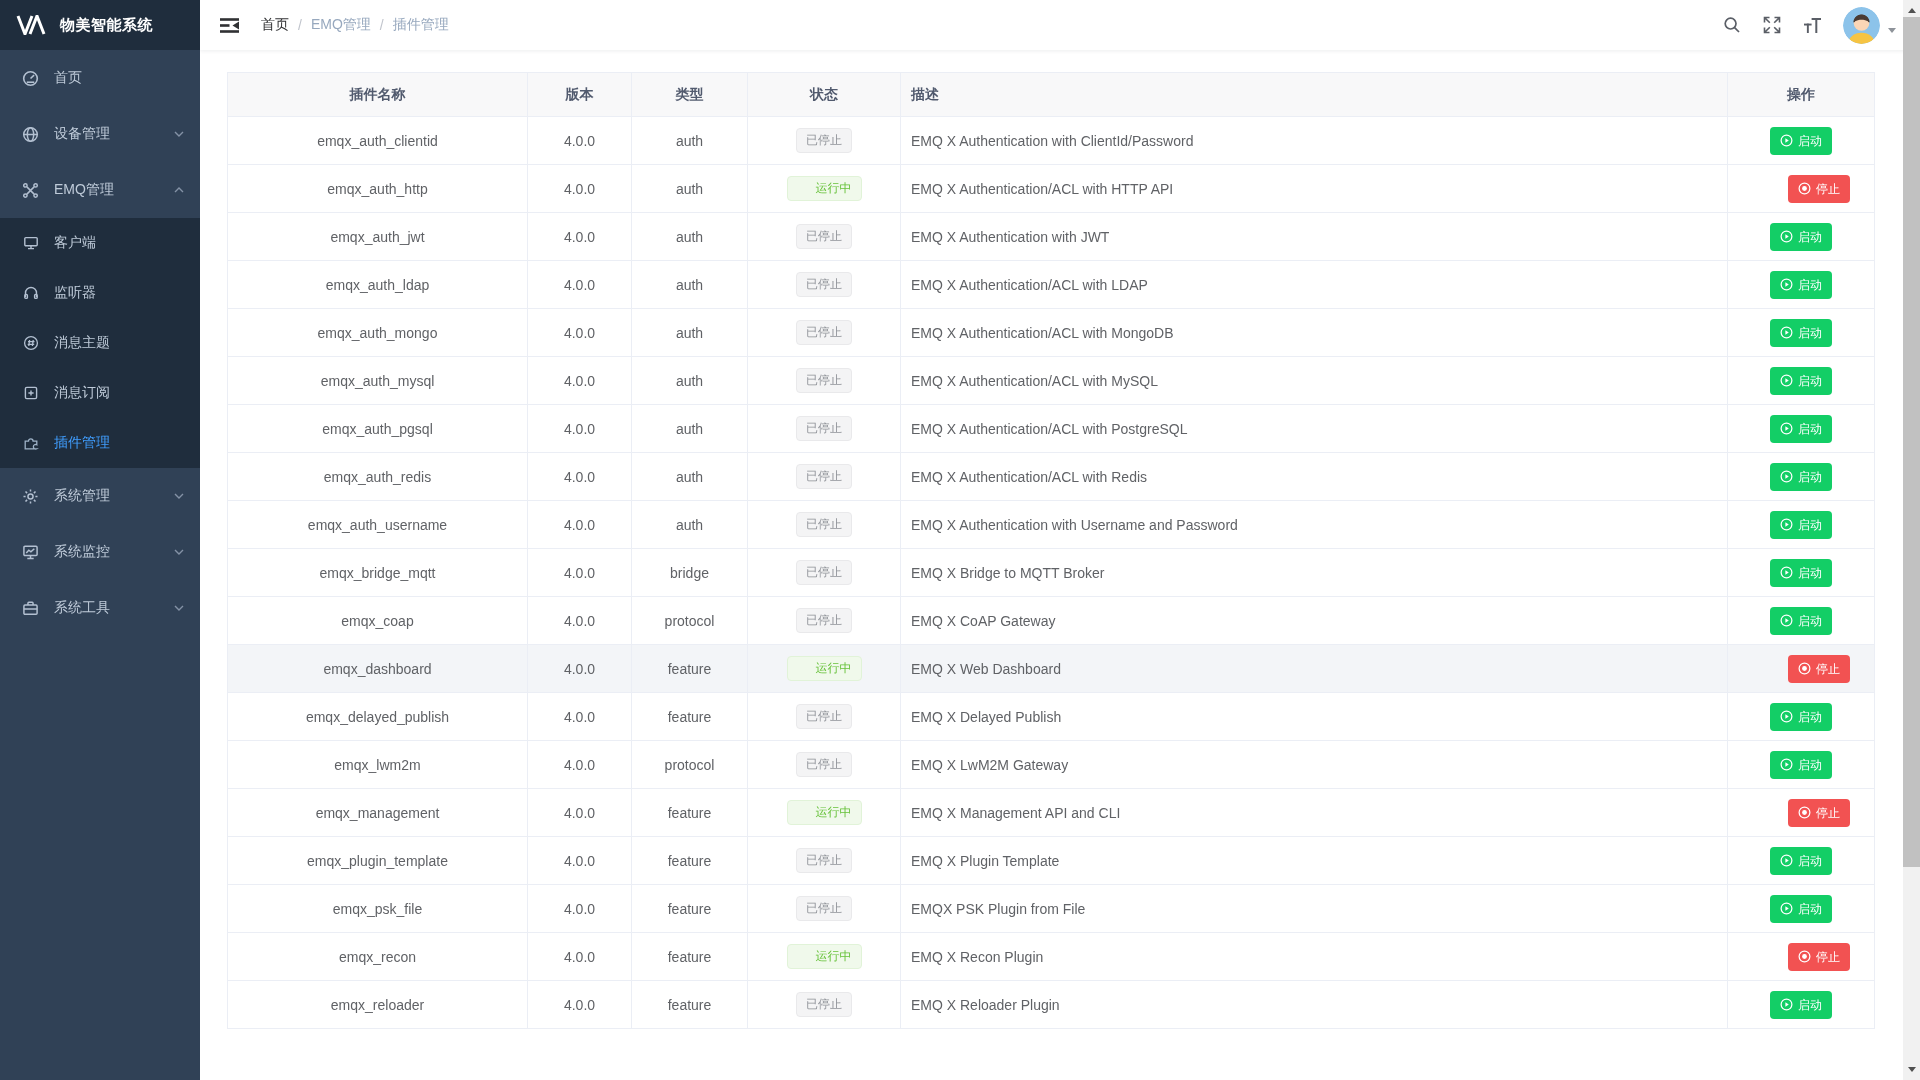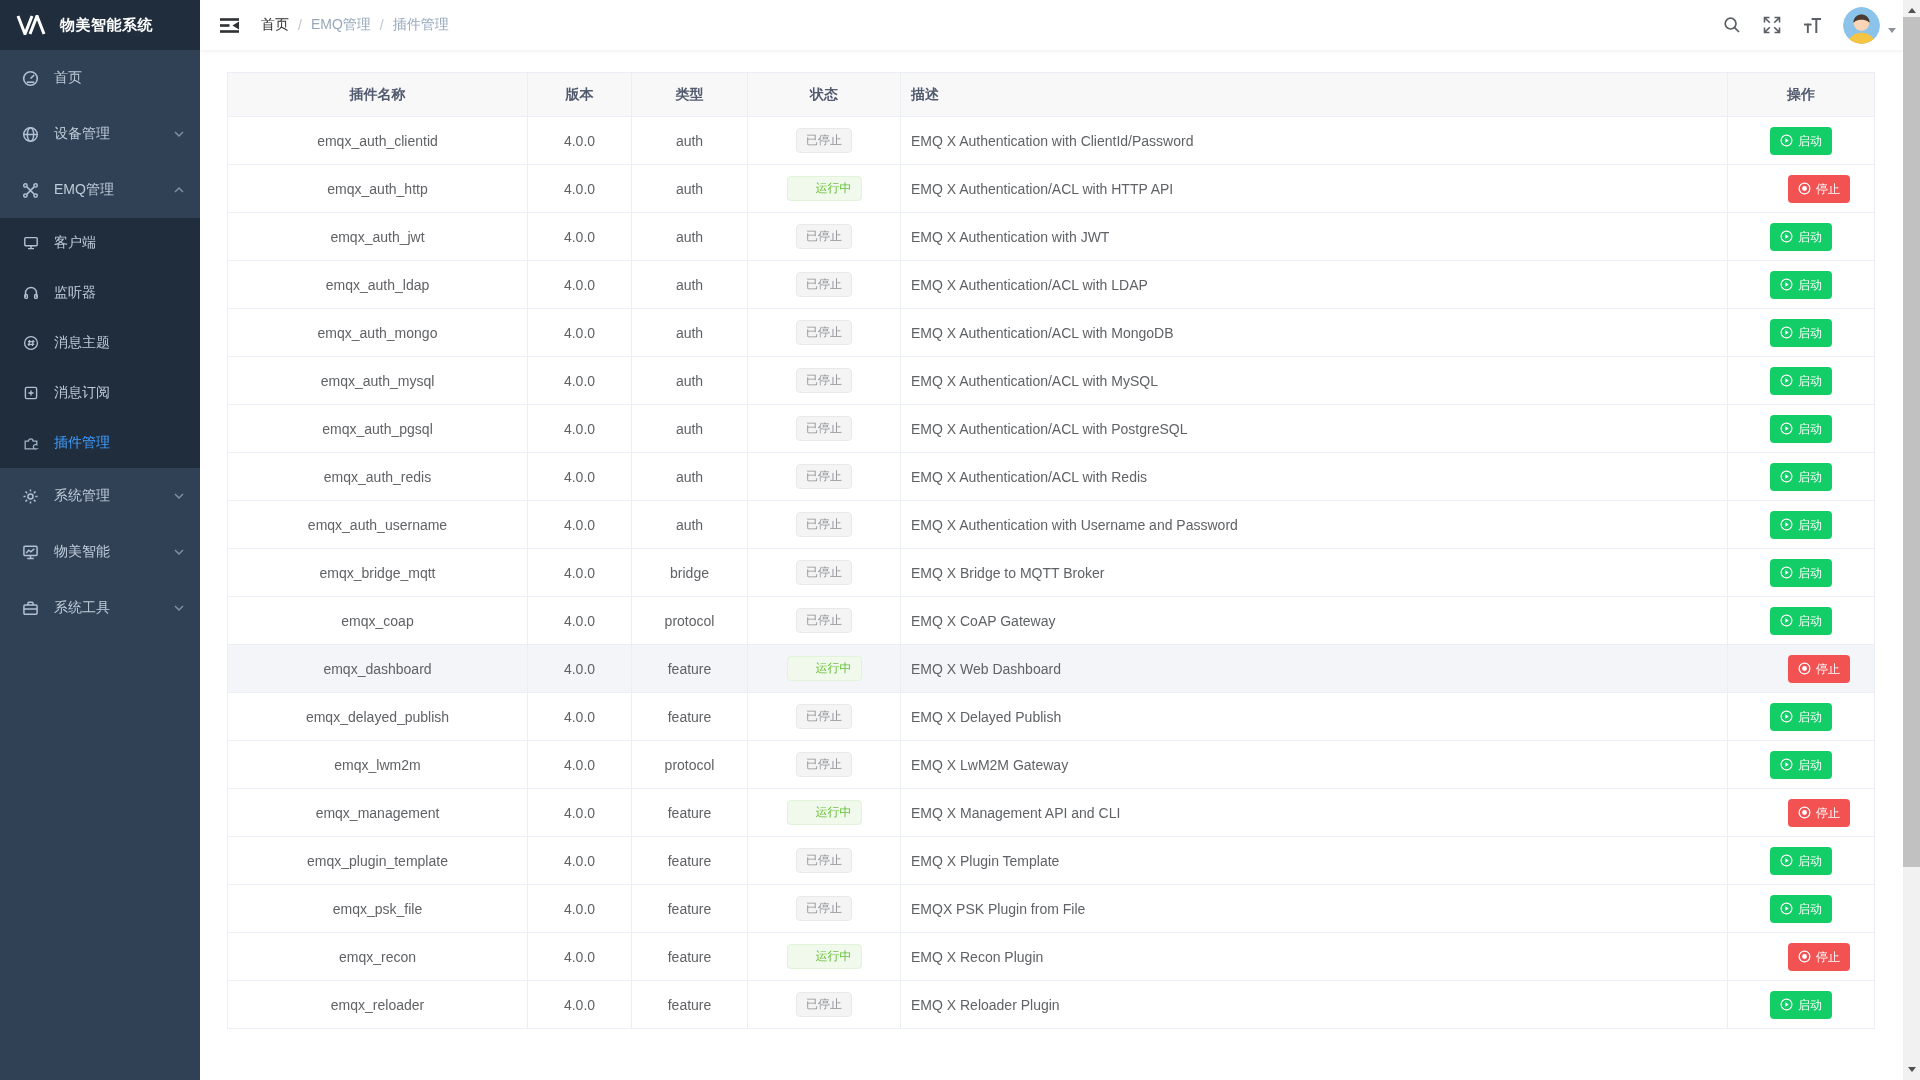--- a/index.html
+++ b/index.html
@@ -193,21 +193,21 @@
       </div>
 
       <div class="menu-item">
         <span class="mi-icon">
           <svg viewBox="0 0 16 16" width="17" height="17" fill="none" stroke="currentColor" stroke-width="1.4">
             <rect x="1.8" y="2.2" width="12.4" height="8.6" rx="1"></rect>
             <path d="M4 8.4 L6.4 5.8 L8.4 7.4 L11.6 4.4"></path>
             <path d="M8 10.8 v2.2 M5 13.6 h6"></path>
           </svg>
         </span>
-        <span class="mi-label">物美智能</span>
+        <span class="mi-label">系统监控</span>
         <span class="chevron">
           <svg width="10" height="6" viewBox="0 0 10 6" fill="none" stroke="currentColor" stroke-width="1.4">
               <path d="M1 1 L5 5 L9 1"></path>
             </svg>
         </span>
       </div>
 
       <div class="menu-item">
         <span class="mi-icon">
           <svg viewBox="0 0 16 16" width="17" height="17" fill="none" stroke="currentColor" stroke-width="1.4">

